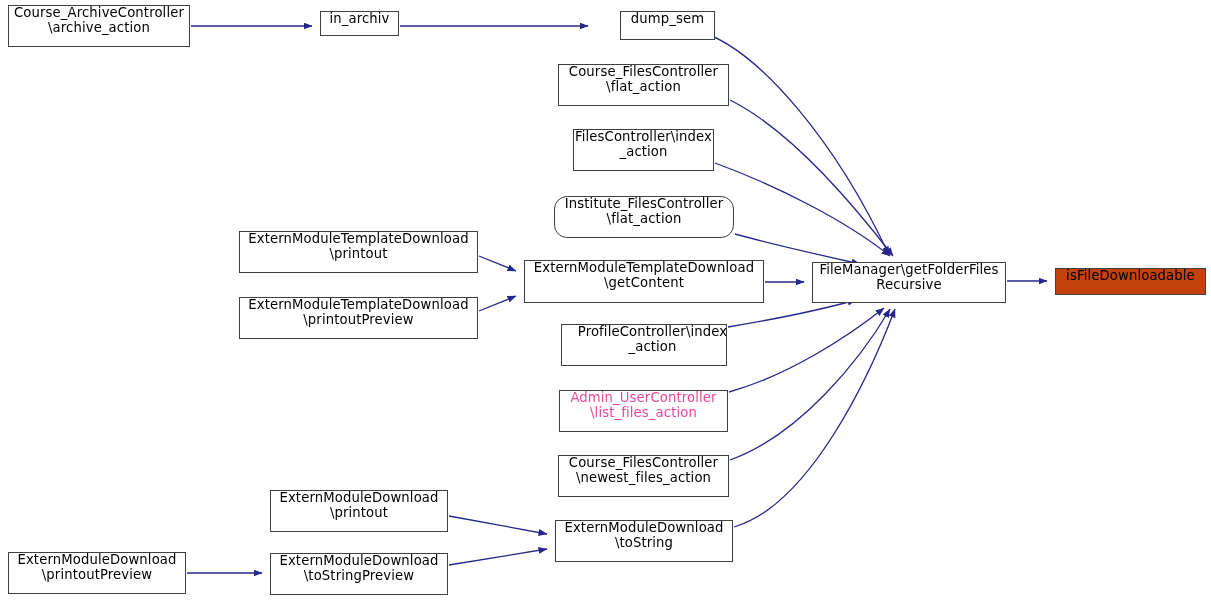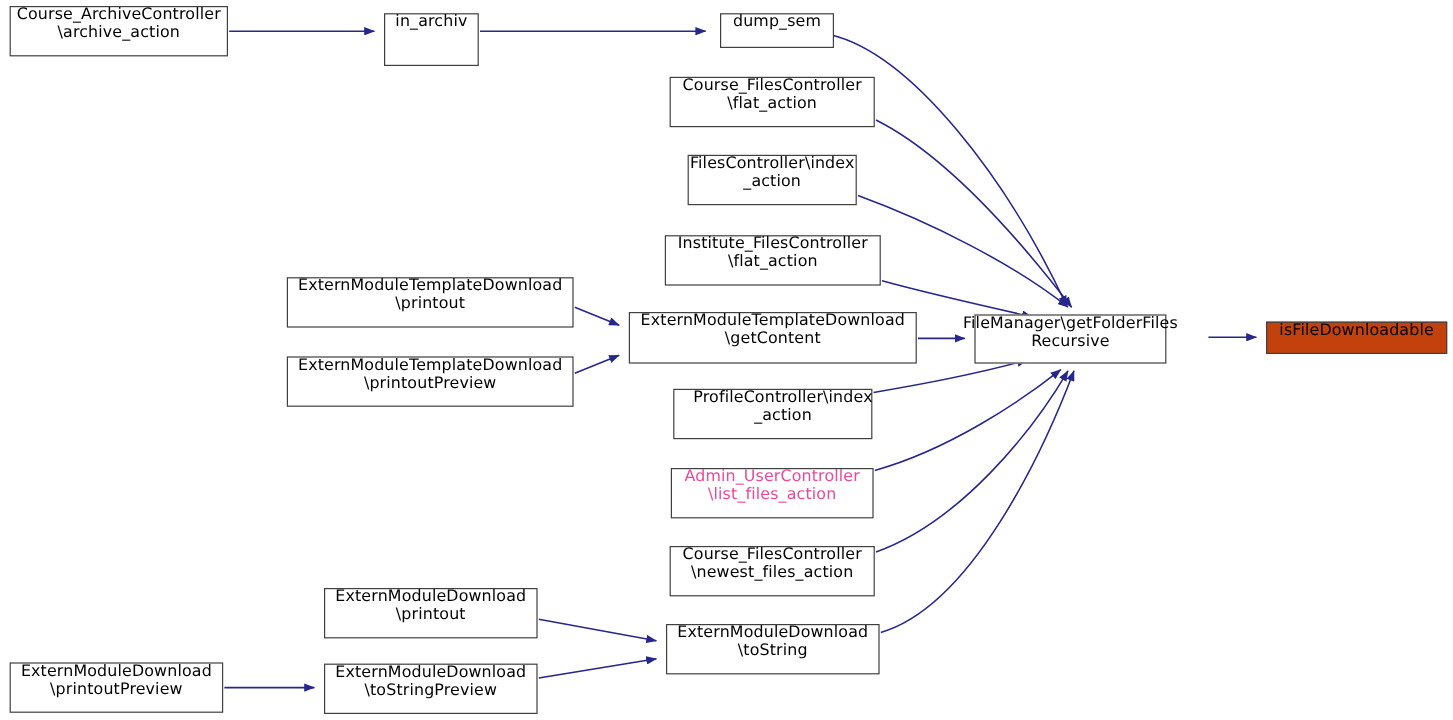--- a/index.html
+++ b/index.html
@@ -76,27 +76,27 @@
         <path d="M 449,516 L 547,534" fill="none" stroke="#26268c" stroke-width="1.3" marker-end="url(#arrowhead)"></path>
         <path d="M 187,573 L 262,573" fill="none" stroke="#26268c" stroke-width="1.3" marker-end="url(#arrowhead)"></path>
         <path d="M 449,565 L 547,549" fill="none" stroke="#26268c" stroke-width="1.3" marker-end="url(#arrowhead)"></path>
         <path d="M 734,527 C 810,505 870,375 895,309" fill="none" stroke="#26268c" stroke-width="1.3" marker-end="url(#arrowhead)"></path>
         <path d="M 1007,281 L 1047,281" fill="none" stroke="#26268c" stroke-width="1.3" marker-end="url(#arrowhead)"></path>
       </g>
   </svg>
   <div id="nodes">
       <div class="node-box" style="left: 8px; top: 5px; width: 182px; height: 42px; border-color: rgb(64, 64, 64); background: rgb(255, 255, 255); color: rgb(0, 0, 0);"><span>Course_ArchiveController
 \archive_action</span></div>
-      <div class="node-box" style="left: 320px; top: 11px; width: 79px; height: 44px; border-color: rgb(64, 64, 64); background: rgb(255, 255, 255); color: rgb(0, 0, 0);"><span>in_archiv</span></div>
-      <div class="node-box" style="left: 600px; top: 11px; width: 95px; height: 29px; border-color: rgb(64, 64, 64); background: rgb(255, 255, 255); color: rgb(0, 0, 0);"><span>dump_sem</span></div>
+      <div class="node-box" style="left: 320px; top: 11px; width: 79px; height: 25px; border-color: rgb(64, 64, 64); background: rgb(255, 255, 255); color: rgb(0, 0, 0);"><span>in_archiv</span></div>
+      <div class="node-box" style="left: 620px; top: 11px; width: 95px; height: 29px; border-color: rgb(64, 64, 64); background: rgb(255, 255, 255); color: rgb(0, 0, 0);"><span>dump_sem</span></div>
       <div class="node-box" style="left: 558px; top: 64px; width: 171px; height: 42px; border-color: rgb(64, 64, 64); background: rgb(255, 255, 255); color: rgb(0, 0, 0);"><span>Course_FilesController
 \flat_action</span></div>
       <div class="node-box" style="left: 573px; top: 129px; width: 141px; height: 42px; border-color: rgb(64, 64, 64); background: rgb(255, 255, 255); color: rgb(0, 0, 0);"><span>FilesController\index
 _action</span></div>
-      <div class="node-box" style="left: 554px; top: 196px; width: 180px; height: 42px; border-color: rgb(64, 64, 64); background: rgb(255, 255, 255); color: rgb(0, 0, 0);"><span>Institute_FilesController
+      <div class="node-box" style="left: 554px; top: 196px; width: 180px; height: 42px; border-color: rgb(64, 64, 64); background: rgb(255, 255, 255); color: rgb(0, 0, 0); border-radius: 13px;"><span>Institute_FilesController
 \flat_action</span></div>
       <div class="node-box" style="left: 239px; top: 231px; width: 239px; height: 42px; border-color: rgb(64, 64, 64); background: rgb(255, 255, 255); color: rgb(0, 0, 0);"><span>ExternModuleTemplateDownload
 \printout</span></div>
       <div class="node-box" style="left: 239px; top: 297px; width: 239px; height: 42px; border-color: rgb(64, 64, 64); background: rgb(255, 255, 255); color: rgb(0, 0, 0);"><span>ExternModuleTemplateDownload
 \printoutPreview</span></div>
       <div class="node-box" style="left: 524px; top: 260px; width: 240px; height: 43px; border-color: rgb(64, 64, 64); background: rgb(255, 255, 255); color: rgb(0, 0, 0);"><span>ExternModuleTemplateDownload
 \getContent</span></div>
       <div class="node-box" style="left: 561px; top: 324px; width: 166px; height: 42px; border-color: rgb(64, 64, 64); background: rgb(255, 255, 255); color: rgb(0, 0, 0); padding-left: 20px;"><span>ProfileController\index
 _action</span></div>
       <div class="node-box" style="left: 559px; top: 390px; width: 169px; height: 42px; border-color: rgb(64, 64, 64); background: rgb(255, 255, 255); color: #ec4899;"><span>Admin_UserController
@@ -104,17 +104,17 @@
       <div class="node-box" style="left: 558px; top: 455px; width: 171px; height: 42px; border-color: rgb(64, 64, 64); background: rgb(255, 255, 255); color: rgb(0, 0, 0);"><span>Course_FilesController
 \newest_files_action</span></div>
       <div class="node-box" style="left: 270px; top: 490px; width: 178px; height: 42px; border-color: rgb(64, 64, 64); background: rgb(255, 255, 255); color: rgb(0, 0, 0);"><span>ExternModuleDownload
 \printout</span></div>
       <div class="node-box" style="left: 555px; top: 520px; width: 178px; height: 42px; border-color: rgb(64, 64, 64); background: rgb(255, 255, 255); color: rgb(0, 0, 0);"><span>ExternModuleDownload
 \toString</span></div>
       <div class="node-box" style="left: 8px; top: 552px; width: 178px; height: 42px; border-color: rgb(64, 64, 64); background: rgb(255, 255, 255); color: rgb(0, 0, 0);"><span>ExternModuleDownload
 \printoutPreview</span></div>
       <div class="node-box" style="left: 270px; top: 553px; width: 178px; height: 42px; border-color: rgb(64, 64, 64); background: rgb(255, 255, 255); color: rgb(0, 0, 0);"><span>ExternModuleDownload
 \toStringPreview</span></div>
-      <div class="node-box" style="left: 812px; top: 262px; width: 160px; height: 41px; border-color: rgb(64, 64, 64); background: rgb(255, 255, 255); color: rgb(0, 0, 0);"><span>FileManager\getFolderFiles
+      <div class="node-box" style="left: 812px; top: 262px; width: 194px; height: 41px; border-color: rgb(64, 64, 64); background: rgb(255, 255, 255); color: rgb(0, 0, 0);"><span>FileManager\getFolderFiles
 Recursive</span></div>
       <div class="node-box highlight" style="left: 1055px; top: 268px; width: 151px; height: 27px; border-color: rgb(64, 64, 64); background: #c2410c; color: rgb(0, 0, 0);"><span>isFileDownloadable</span></div>
     </div>
 </div>
 
 </body></html>

